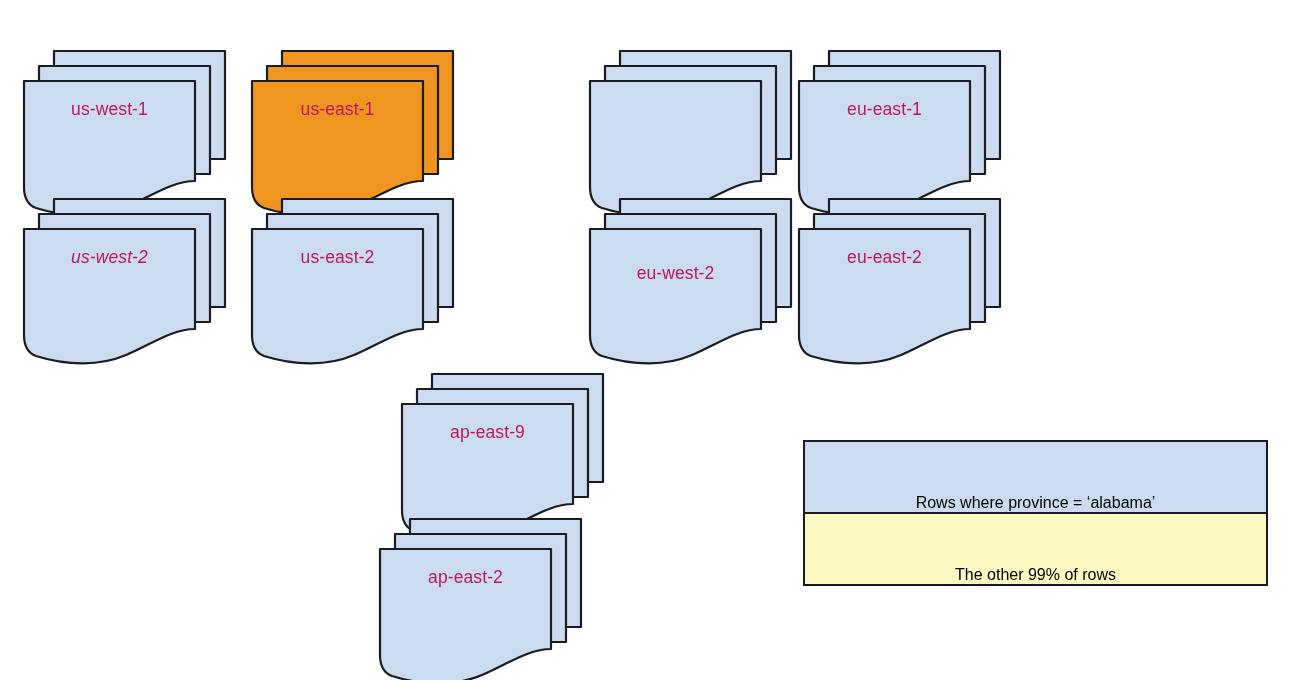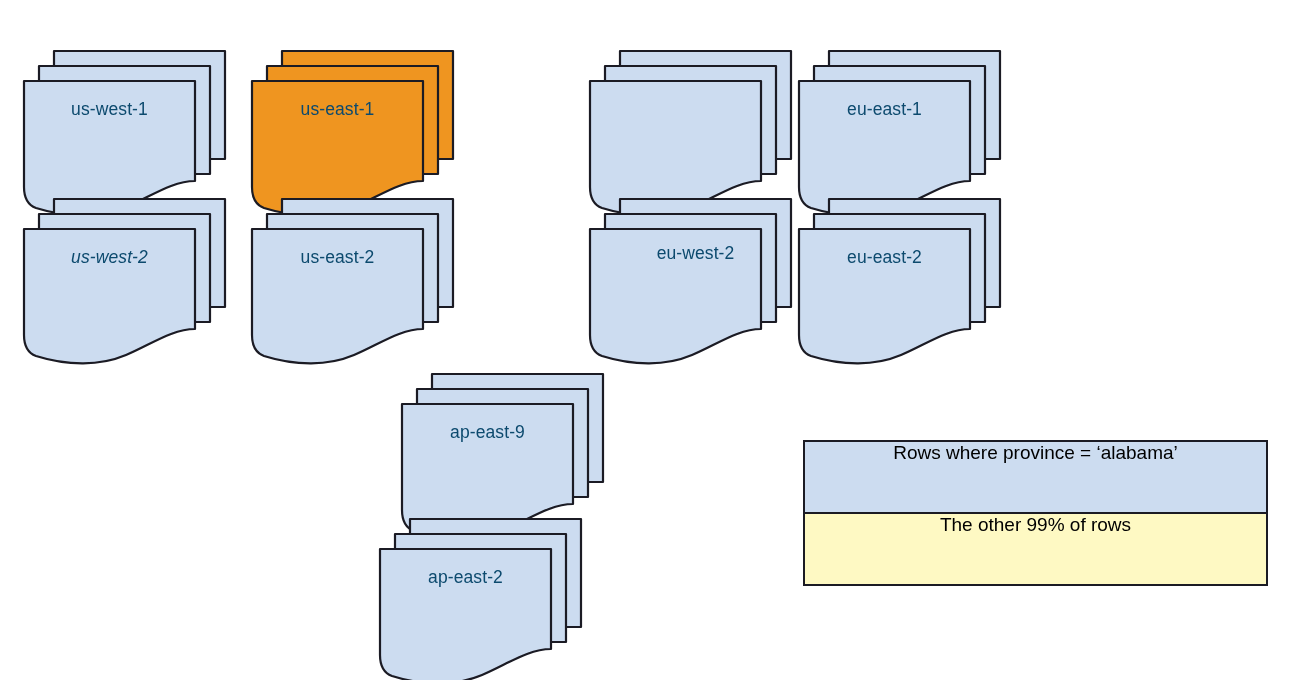--- a/index.html
+++ b/index.html
@@ -29,43 +29,43 @@
     display: block;
     overflow: visible;
   }
   .stack-label {
     position: absolute;
     left: 0;
     top: 0;
     width: 175px;
     text-align: center;
     font-size: 17.5px;
-    color: #0c4a6e;
+    color: #be185d;
     letter-spacing: 0.1px;
     white-space: nowrap;
     pointer-events: none;
   }
   
   #legend {
     position: absolute;
     left: 803px;
     top: 440px;
     width: 465px;
     height: 146px;
     border: 2px solid #1b1b24;
     box-sizing: border-box;
     display: flex;
     flex-direction: column;
   }
   .legend-row {
     flex: 1 1 0;
     display: flex;
-    align-items: flex-start;
+    align-items: flex-end;
     justify-content: center;
-    font-size: 19px;
+    font-size: 16px;
     color: #000000;
     box-sizing: border-box;
   }
   .legend-row.first {
     border-bottom: 2px solid #1b1b24;
   }
 </style>
 </head>
 <body>
 
@@ -159,21 +159,21 @@
           <g transform="translate(30,0)">
             <path d="M 2,4 L 173,4 L 173,112 L 2,112 Z" fill="#ccdcf0" stroke="#1b1b24" stroke-width="2.2" stroke-linejoin="round"></path>
           </g>
           <g transform="translate(15,15)">
             <path d="M 2,4 L 173,4 L 173,112 L 2,112 Z" fill="#ccdcf0" stroke="#1b1b24" stroke-width="2.2" stroke-linejoin="round"></path>
           </g>
           <g transform="translate(0,30)">
             <path d="M 2,4 L 173,4 L 173,104 C 150,104 128,120 104,130 C 78,141 46,141 14,131 C 6,128 2,120 2,110 Z" fill="#ccdcf0" stroke="#1b1b24" stroke-width="2.2" stroke-linejoin="round"></path>
           </g>
         </svg>
-        <div class="stack-label" style="top: 48px; padding-left: 20px;">eu-west-2</div>
+        <div class="stack-label" style="top: 68px;">eu-west-2</div>
       </div>
       <div class="stack" style="left: 797px; top: 195px;">
         <svg width="215" height="175" viewBox="0 0 215 175">
           <g transform="translate(30,0)">
             <path d="M 2,4 L 173,4 L 173,112 L 2,112 Z" fill="#ccdcf0" stroke="#1b1b24" stroke-width="2.2" stroke-linejoin="round"></path>
           </g>
           <g transform="translate(15,15)">
             <path d="M 2,4 L 173,4 L 173,112 L 2,112 Z" fill="#ccdcf0" stroke="#1b1b24" stroke-width="2.2" stroke-linejoin="round"></path>
           </g>
           <g transform="translate(0,30)">

